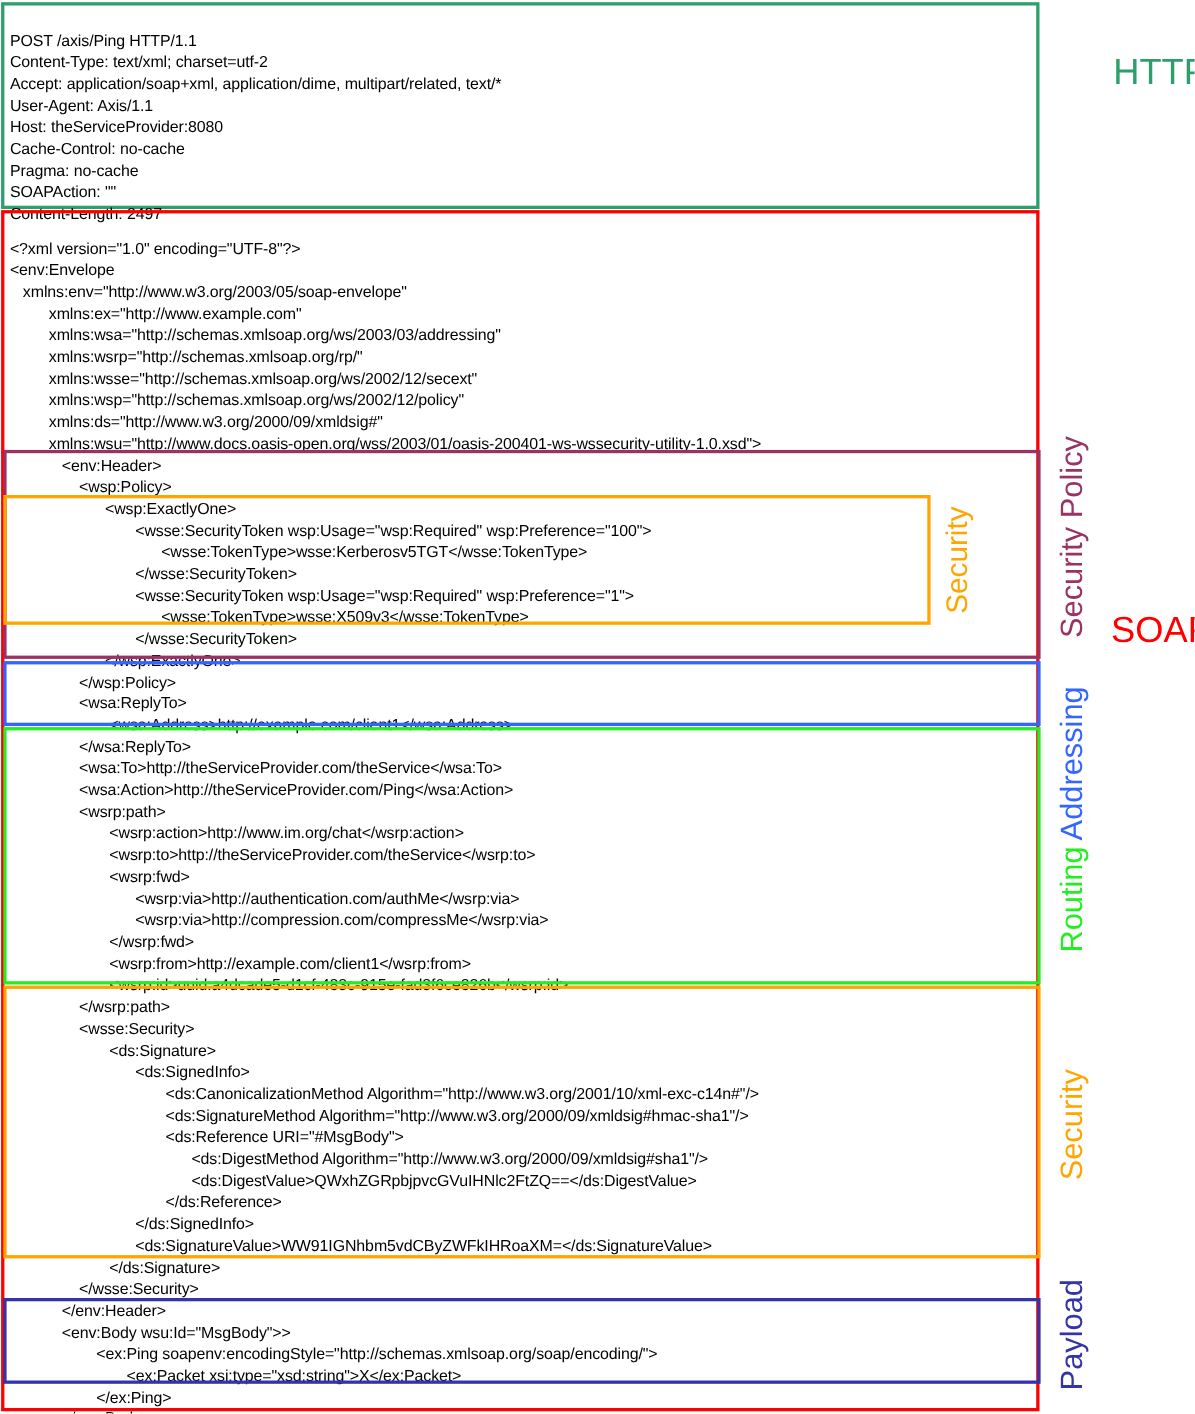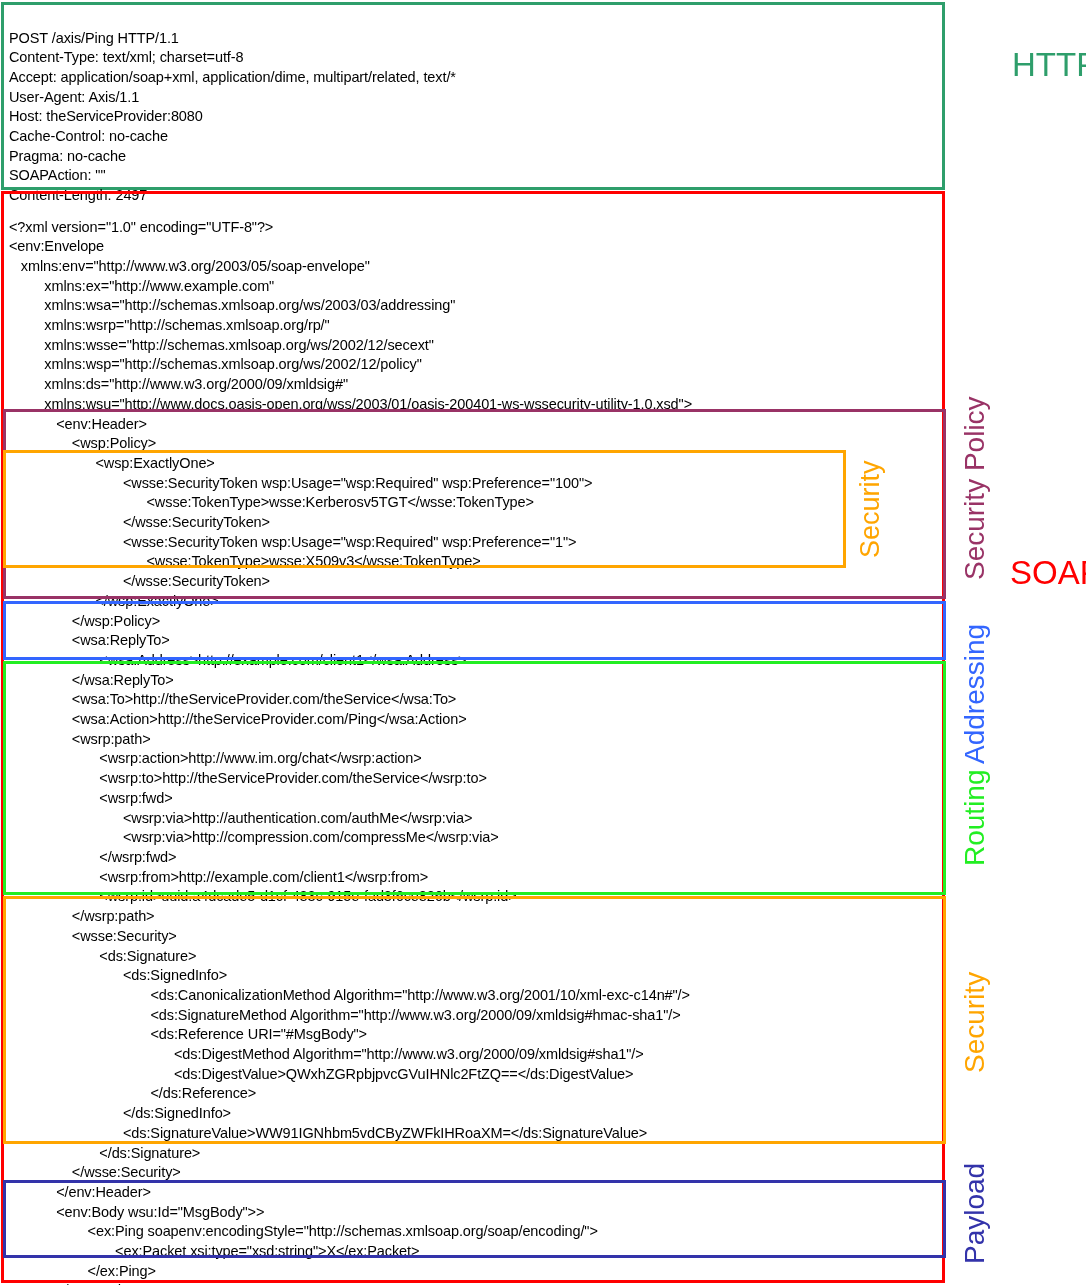--- a/index.html
+++ b/index.html
@@ -81,21 +81,21 @@
   .lbl-routing   { left: 959px; top: 740px;  height: 155px; color: #22EE22; }
   .lbl-security2 { left: 959px; top: 900px;  height: 245px; color: #FFA500; }
   .lbl-payload   { left: 959px; top: 1148px; height: 130px; color: #3333AA; }
   .lbl-security1 { left: 855px; top: 452px;  height: 115px; color: #FFA500; font-size: 27px; }
 </style>
 </head>
 <body>
 
 <div class="frame http-frame"></div>
 <pre class="code http-text">POST /axis/Ping HTTP/1.1
-Content-Type: text/xml; charset=utf-8
+Content-Type: text/xml; charset=utf-2
 Accept: application/soap+xml, application/dime, multipart/related, text/*
 User-Agent: Axis/1.1
 Host: theServiceProvider:8080
 Cache-Control: no-cache
 Pragma: no-cache
 SOAPAction: ""
 Content-Length: 2497</pre>
 <div class="side-label lbl-http">HTTP</div>
 
 <div class="frame soap-frame"></div>

